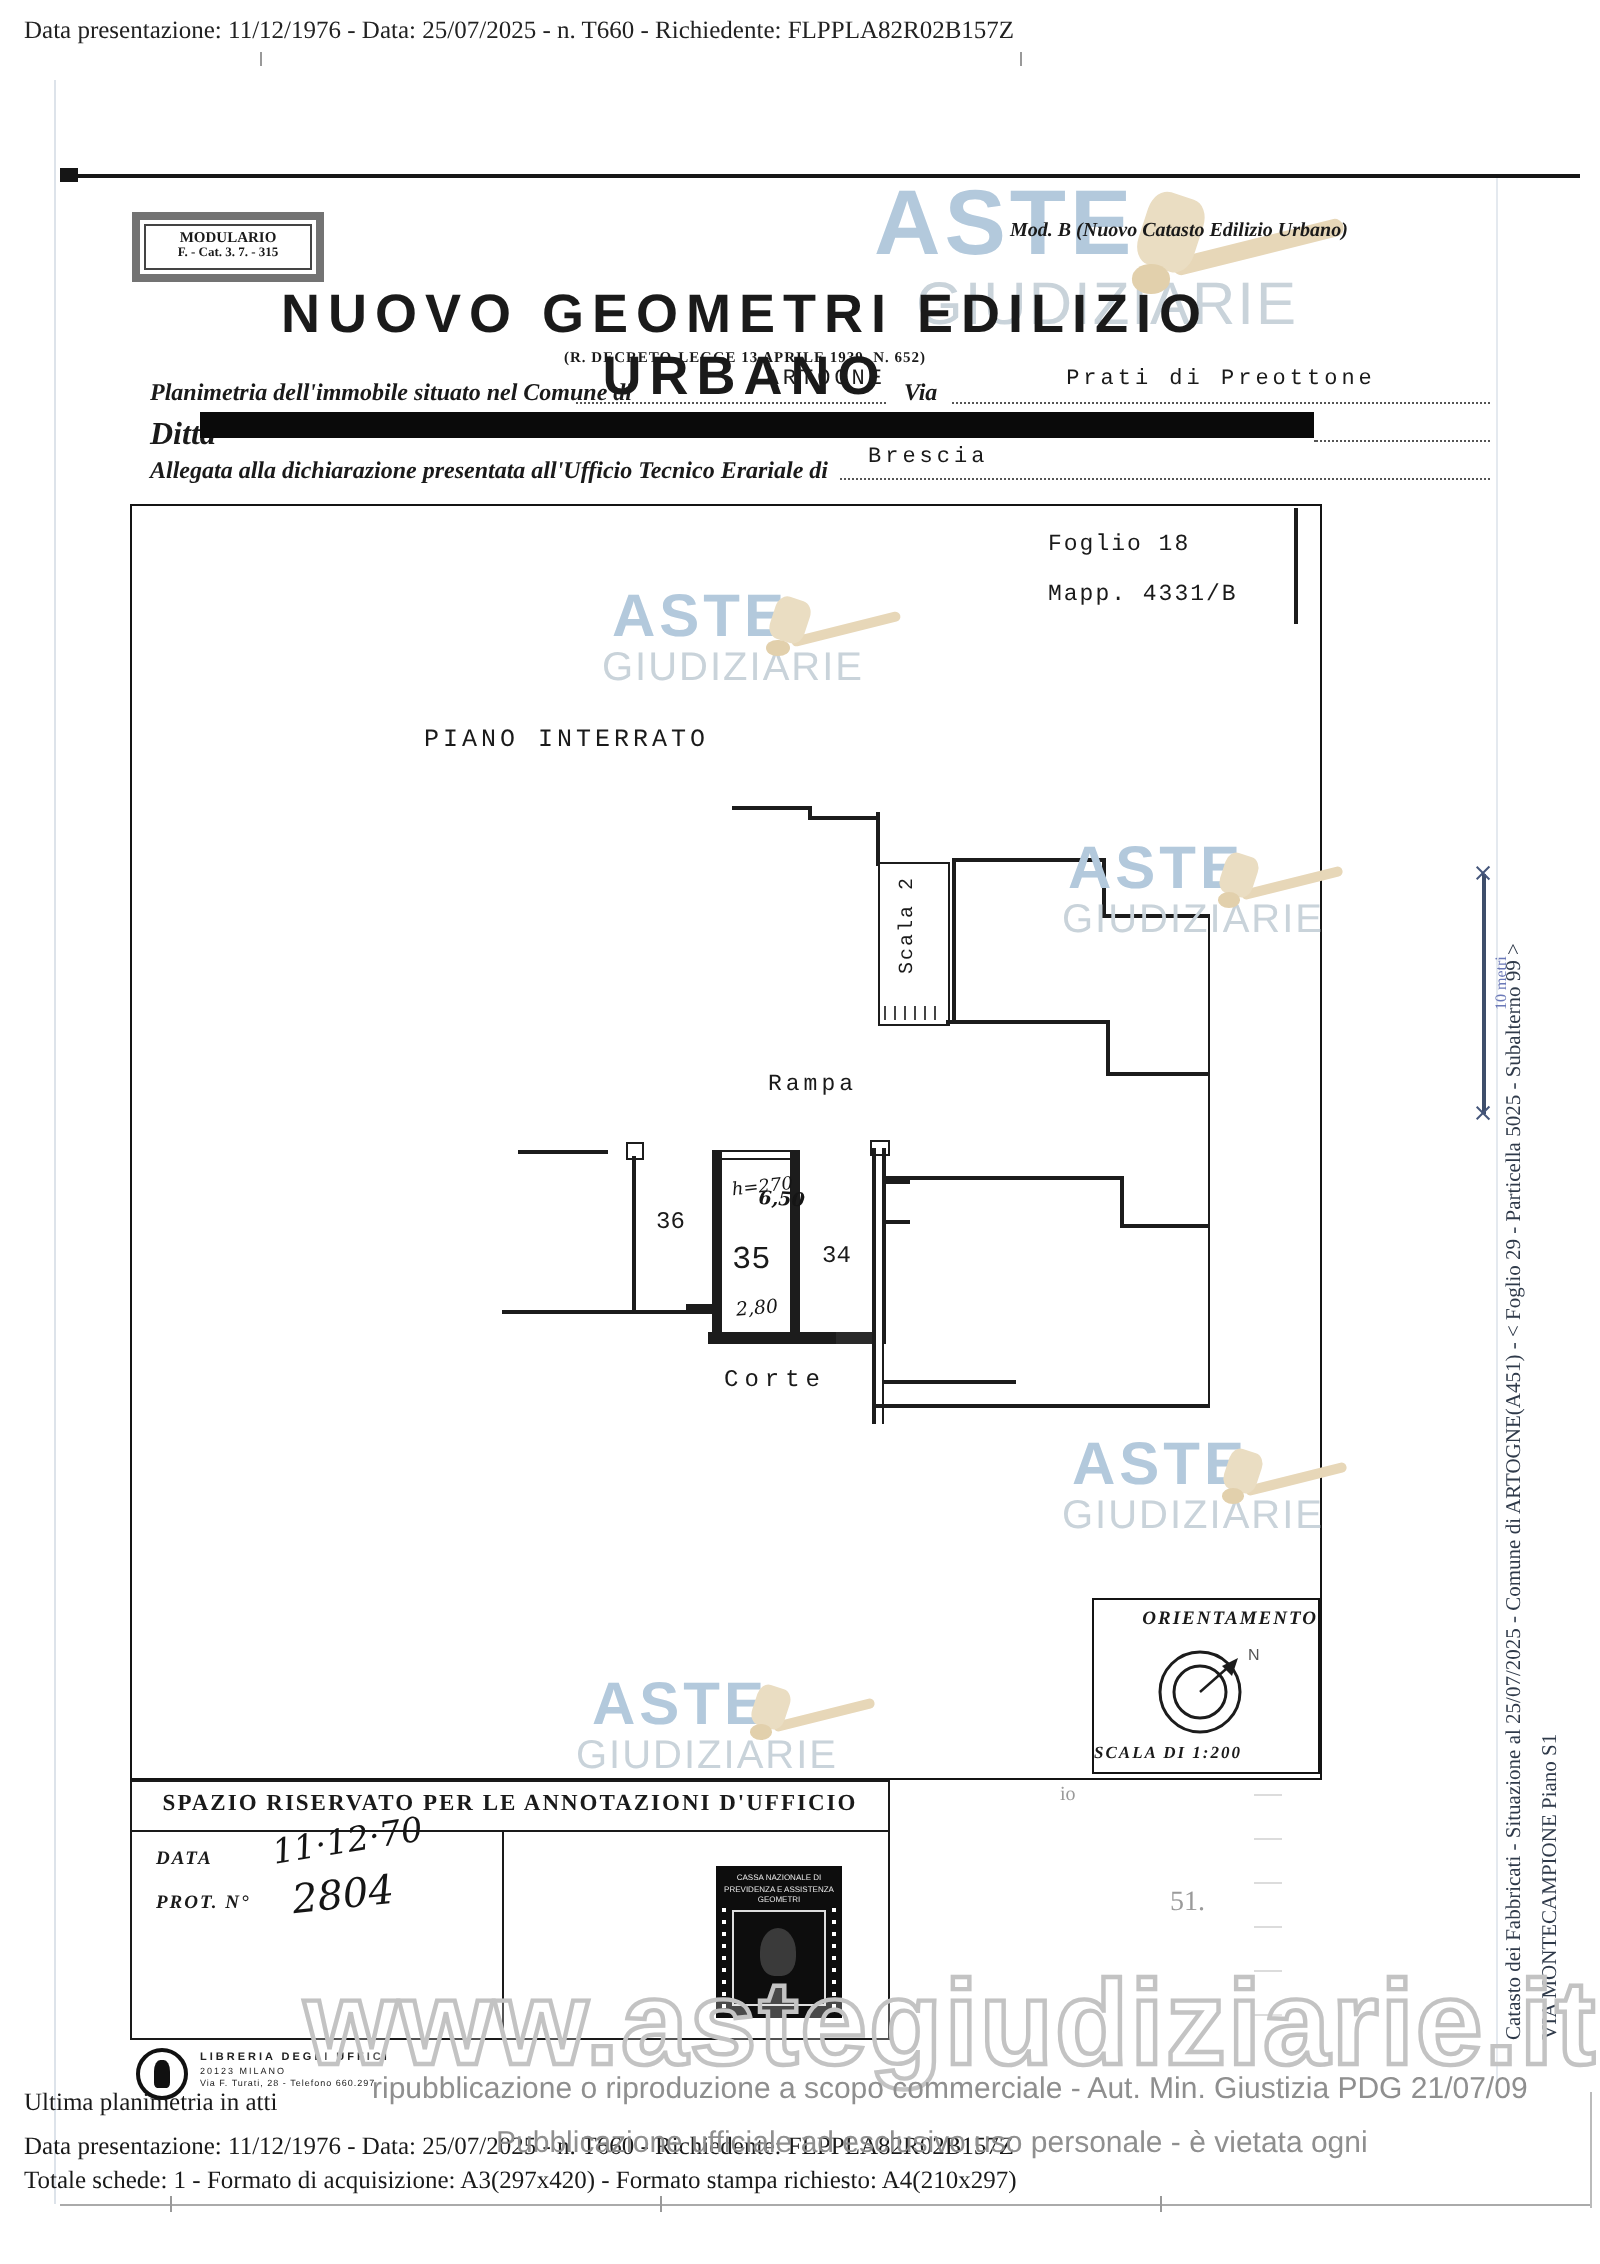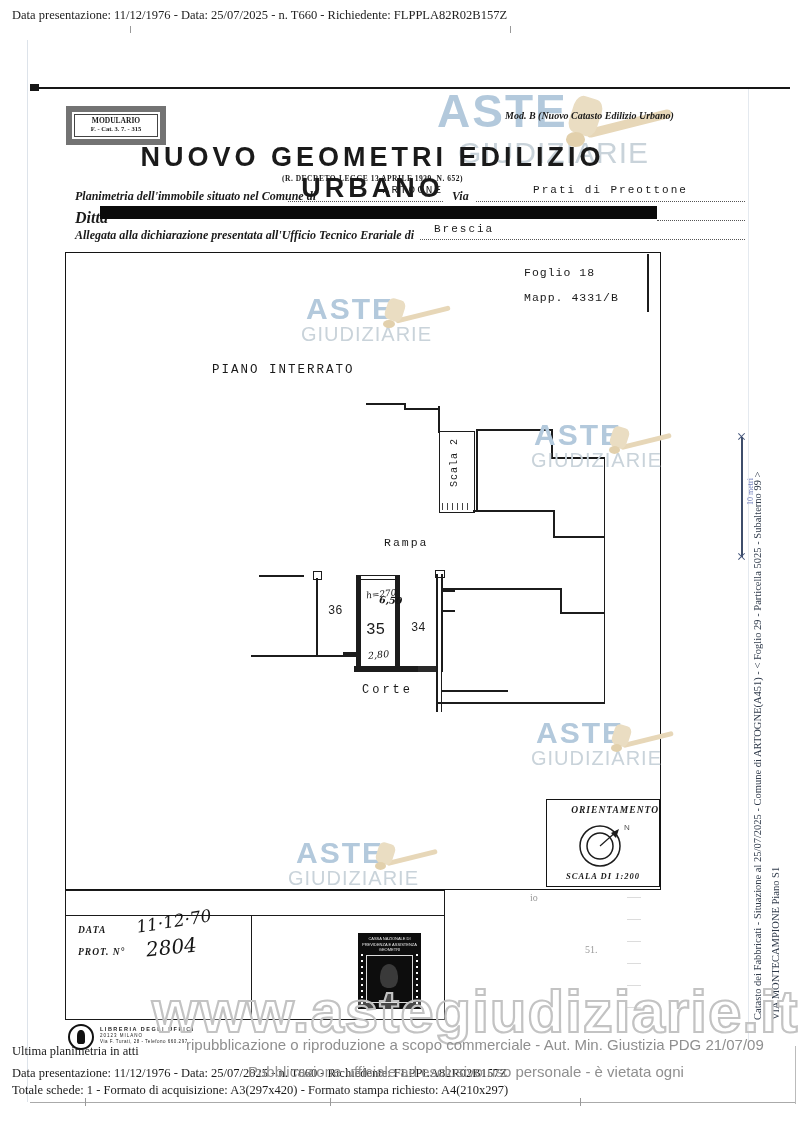--- a/index.html
+++ b/index.html
@@ -83,21 +83,21 @@
   </div>
 
 <div class="wm-aste" style="left:296px;top:838px;font-size:30px;">ASTE</div>
 <div class="wm-giud" style="left:288px;top:868px;font-size:20px;">GIUDIZIARIE</div>
 <div class="gavel" style="left:374px;top:840px;width:65px;height:36px;">
     <div class="g-handle"></div>
     <div class="g-head"></div>
     <div class="g-knob"></div>
   </div>
 
-<div class="abs" style="left:66px;top:106px;width:88px;height:27px;border:6px solid #737373;box-shadow:0 0 0 2px #fff inset, 0 0 0 3px #444 inset;text-align:center;">
+<div class="abs" style="left:66px;top:106px;width:88px;height:27px;border:4px solid #737373;box-shadow:0 0 0 2px #fff inset, 0 0 0 3px #444 inset;text-align:center;">
   <div class="serif" style="font-size:7.5px;font-weight:bold;margin-top:4px;">MODULARIO</div>
   <div class="serif" style="font-size:6.5px;font-weight:bold;">F. - Cat. 3. 7. - 315</div>
 </div>
 
 <div class="abs serif" style="left:505px;top:110px;font-size:10px;font-weight:bold;font-style:italic;z-index:4;">Mod. B (Nuovo Catasto Edilizio Urbano)</div>
 
 <div class="abs sans" style="left:80px;top:142px;width:585px;text-align:center;font-size:27px;font-weight:600;letter-spacing:4px;z-index:4;">NUOVO GEOMETRI EDILIZIO URBANO</div>
 <div class="abs serif" style="left:80px;top:174px;width:585px;text-align:center;font-size:7.5px;font-weight:bold;letter-spacing:0.5px;z-index:4;">(R. DECRETO-LEGGE 13 APRILE 1939, N. 652)</div>
 
 <div class="abs serif" style="left:75px;top:189px;font-size:12px;font-weight:bold;font-style:italic;z-index:4;">Planimetria dell'immobile situato nel Comune di</div>
@@ -178,36 +178,37 @@
 
   <div class="abs" style="left:480px;top:546px;width:112px;height:86px;border:1.5px solid #141414;">
     <div class="serif" style="position:absolute;top:5px;width:100%;text-align:right;font-size:9.5px;font-weight:bold;font-style:italic;letter-spacing:1px;">ORIENTAMENTO</div>
     <svg width="112" height="86" style="position:absolute;left:0;top:0;">
       <circle cx="53" cy="46" r="20" fill="none" stroke="#1c1c1c" stroke-width="1.5"></circle>
       <circle cx="53" cy="46" r="13" fill="none" stroke="#1c1c1c" stroke-width="1.5"></circle>
       <line x1="53" y1="46" x2="70" y2="31" stroke="#1c1c1c" stroke-width="1.2"></line>
       <polygon points="72,29 64,33 69,38" fill="#1c1c1c"></polygon>
       <text x="77" y="30" font-size="8" fill="#555" font-family="Liberation Sans, sans-serif">N</text>
     </svg>
-    <div class="serif" style="position:absolute;bottom:5px;width:100%;text-align:center;font-size:8.5px;font-weight:bold;font-style:italic;letter-spacing:1px;">SCALA DI 1:200</div>
+    <div class="serif" style="position:absolute;bottom:5px;width:100%;font-size:8.5px;font-weight:bold;font-style:italic;letter-spacing:1px;">SCALA DI 1:200</div>
   </div>
 </div>
 
 <div class="abs serif" style="left:530px;top:892px;font-size:10px;color:#9a9a9a;">io</div>
-<div class="abs serif" style="left:585px;top:944px;font-size:10px;color:#9a9a9a;">51.</div>
+<div class="abs serif" style="left:585px;top:944px;font-size:14px;color:#9a9a9a;">51.</div>
 <div class="abs" style="left:627px;top:897px;">
   <div class="faint-dash"></div>
     <div class="faint-dash"></div>
     <div class="faint-dash"></div>
   <div class="faint-dash"></div>
     <div class="faint-dash"></div>
     <div class="faint-dash"></div>
 </div>
 
 <div class="abs" style="left:65px;top:890px;width:378px;height:128px;border:1.2px solid #1a1a1a;z-index:2;background:transparent;">
+  <div class="serif" style="position:absolute;top:5px;width:100%;text-align:center;font-size:11.5px;font-weight:bold;letter-spacing:1px;">SPAZIO RISERVATO PER LE ANNOTAZIONI D'UFFICIO</div>
   <div class="abs" style="left:0;top:24px;width:100%;height:1.2px;background:#1a1a1a;"></div>
   <div class="abs" style="left:185px;top:24px;width:1.2px;bottom:0;background:#1a1a1a;"></div>
   <div class="serif" style="position:absolute;left:12px;top:34px;font-size:9.5px;font-weight:bold;font-style:italic;letter-spacing:1px;">DATA</div>
   <div class="serif" style="position:absolute;left:12px;top:56px;font-size:9.5px;font-weight:bold;font-style:italic;letter-spacing:1px;">PROT. N°</div>
   <div class="hand" style="position:absolute;left:70px;top:20px;font-size:17px;transform:rotate(-9deg);">11·12·70</div>
   <div class="hand" style="position:absolute;left:80px;top:44px;font-size:20px;transform:rotate(-6deg);">2804</div>
 
   <div class="abs" style="left:292px;top:42px;width:63px;height:76px;background:#0d0d0d;z-index:8;text-align:center;">
     <div class="sans" style="font-size:4px;color:#e8e8e8;margin-top:3px;line-height:1.4;">CASSA NAZIONALE DI</div>
     <div class="sans" style="font-size:4px;color:#e8e8e8;line-height:1.4;">PREVIDENZA E ASSISTENZA</div>

